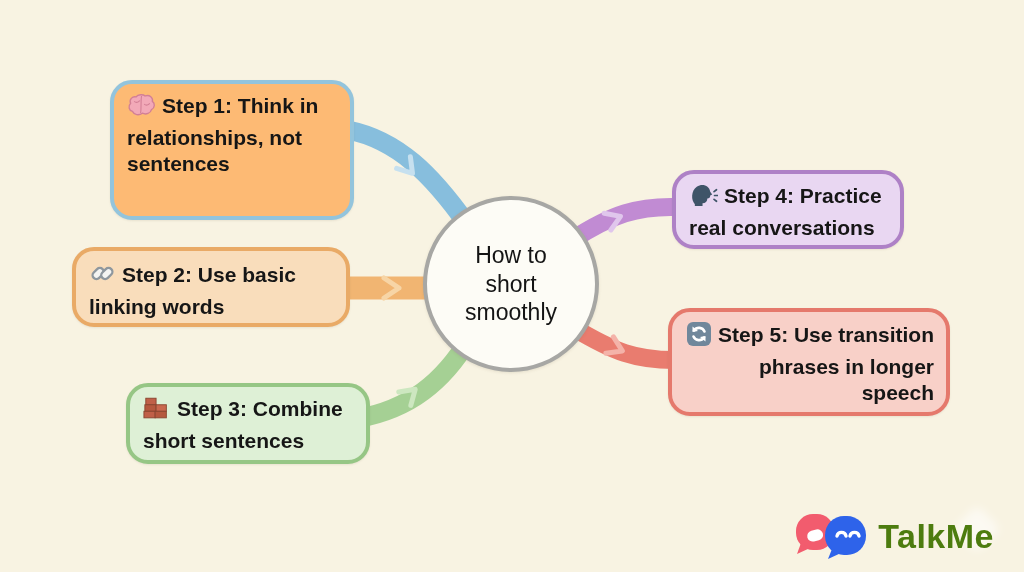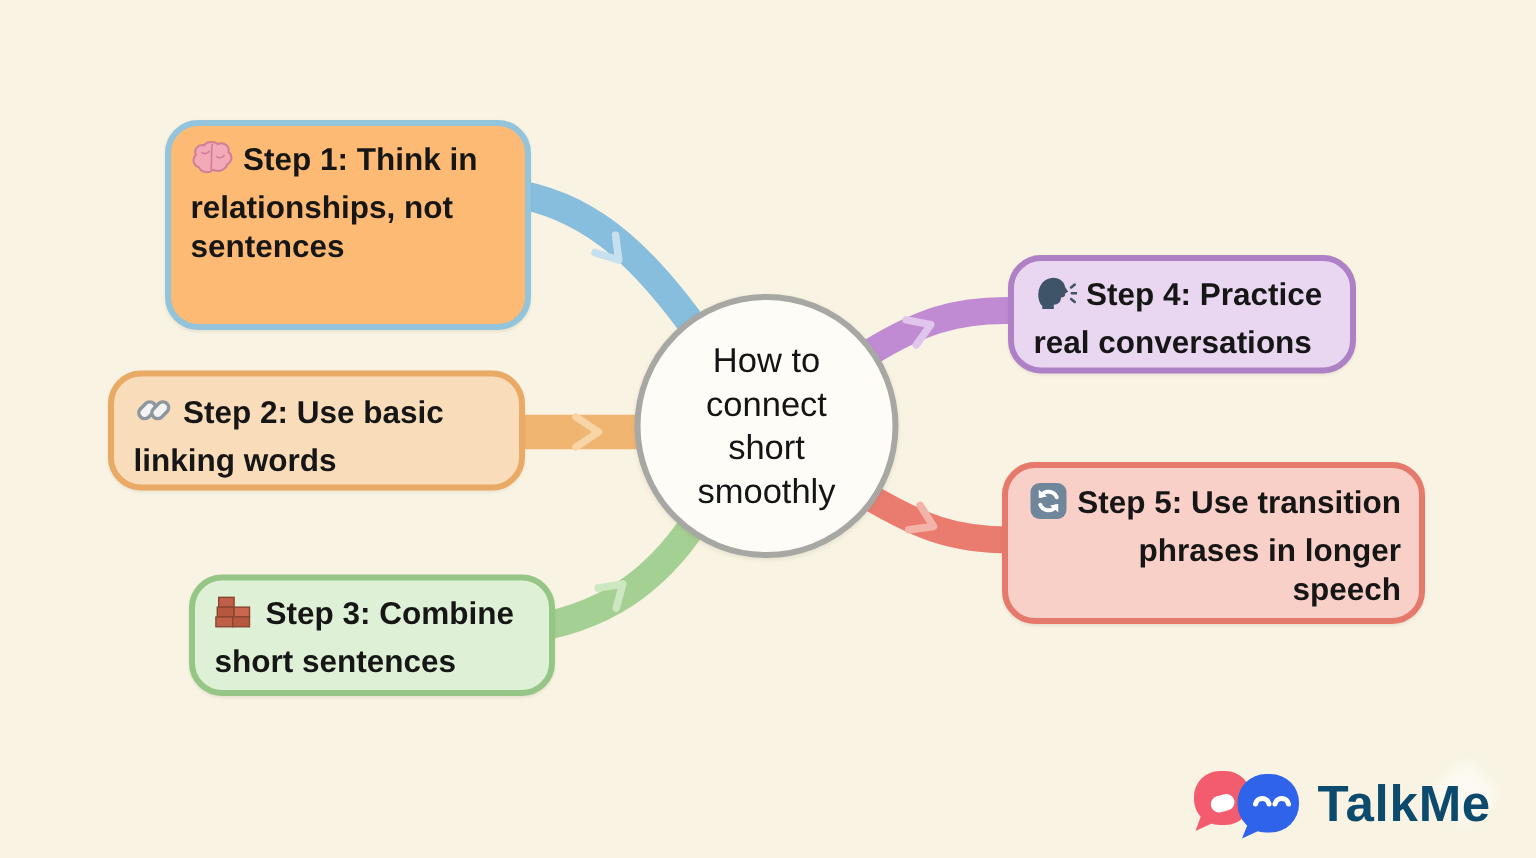--- a/index.html
+++ b/index.html
@@ -26,21 +26,21 @@
     position:absolute;z-index:3;left:423px;top:196px;width:176px;height:176px;
     border-radius:50%;background:#fdfcf6;border:4px solid #a7a7a4;box-sizing:border-box;
     display:flex;flex-direction:column;align-items:center;justify-content:center;
     font-size:23px;font-weight:normal;color:#141414;line-height:1.26;text-align:center;
     box-shadow:0 1px 3px rgba(120,110,80,.15);
   }
   #logo{
     position:absolute;z-index:4;right:30px;bottom:8px;height:56px;
     display:flex;align-items:center;gap:4px;
   }
-  #logo-text{font-size:34px;font-weight:bold;color:#0c4a6e;letter-spacing:.5px;}
+  #logo-text{font-size:34px;font-weight:bold;color:#4d7c0f;letter-spacing:.5px;}
   #sparkle{
     position:absolute;z-index:3;left:960px;top:512px;width:34px;height:34px;
     background:rgba(255,255,255,.55);transform:rotate(45deg);border-radius:8px;
     filter:blur(4px);
   }
 </style>
 </head>
 <body>
 
 <div id="frame">
@@ -123,21 +123,20 @@
       <svg width="26" height="26" viewBox="0 0 26 26">
         <rect x="1" y="1" width="24" height="24" rx="6" fill="#70879b"></rect>
         <path fill="none" stroke="#ffffff" stroke-width="2.6" stroke-linecap="round" d="M18.5 10.5 A6 6 0 0 0 8 9.5 M7.5 15.5 A6 6 0 0 0 18 16.5"></path>
         <path fill="#ffffff" d="M6.5 5.5 L6.5 11 L12 10 Z M19.5 20.5 L19.5 15 L14 16 Z"></path>
       </svg>
     </span><span>Step 5: Use transition phrases in longer speech</span>
   </div>
 
   <div id="center-topic">
     <span>How to</span>
-    <span>connect</span>
     <span>short</span>
     <span>smoothly</span>
   </div>
 
   <div id="sparkle"></div>
 
   <div id="logo">
     <span>
       <svg width="82" height="54" viewBox="0 0 82 54">
         <rect x="4" y="7" width="38" height="36" rx="17" fill="#f25c6e"></rect>

